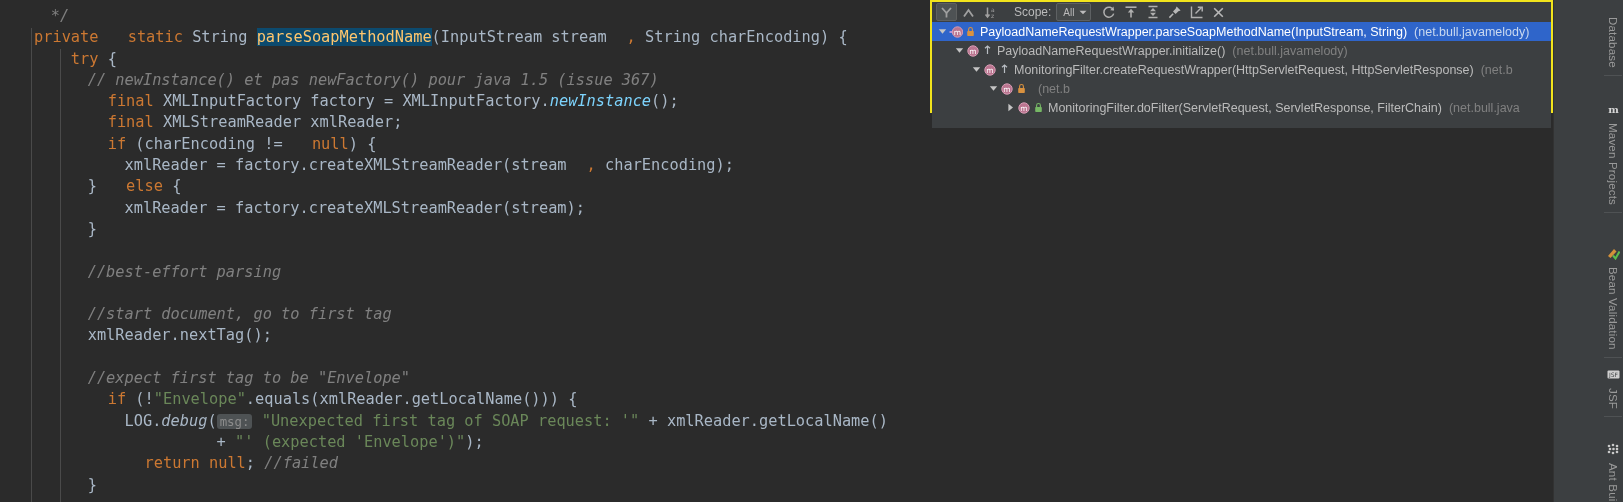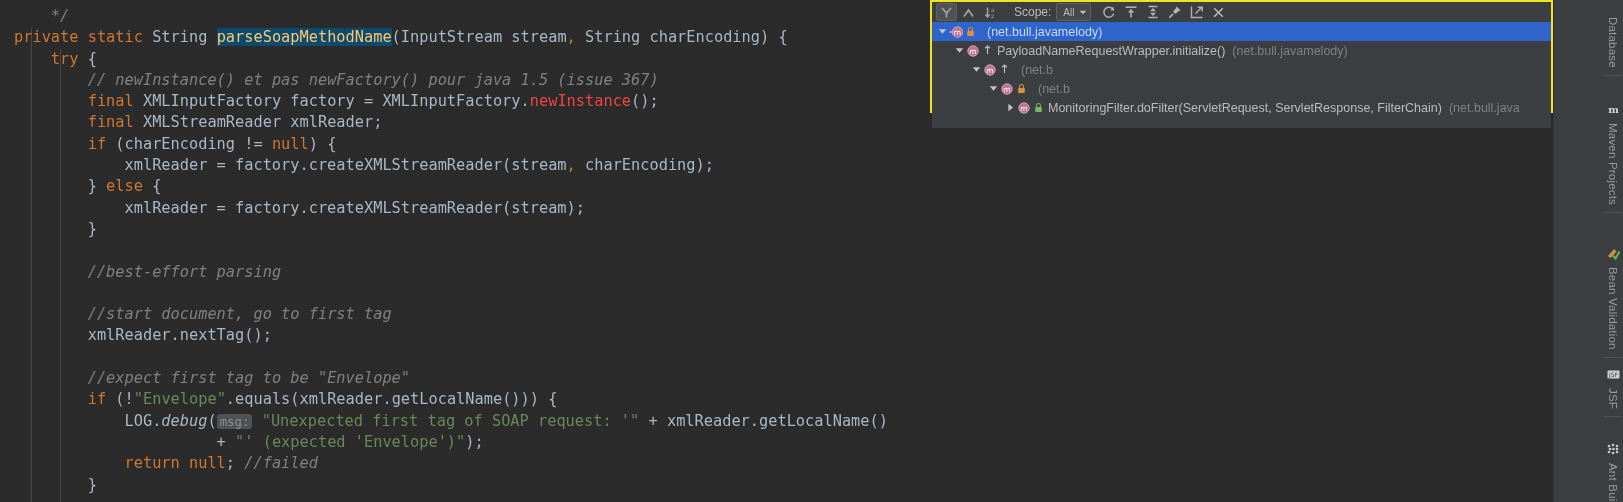--- a/index.html
+++ b/index.html
@@ -6,25 +6,25 @@
   body{width:1623px;height:502px;overflow:hidden;font-family:"DejaVu Sans",sans-serif;}
   #root{position:relative;width:1623px;height:502px;background:#2b2b2b;}
 
   
   #editor{position:absolute;left:0;top:0;width:1553px;height:502px;background:#2b2b2b;overflow:hidden;}
   .code{position:absolute;left:0;top:0;padding:6px 0 0 0;font-family:"DejaVu Sans Mono",monospace;
         font-size:15.3px;line-height:21.3px;white-space:pre;color:#a9b7c6;}
   .ln{height:21.3px;padding-left:14px;white-space:pre;}
   .indent-guide{position:absolute;top:28px;width:1px;height:474px;background:#4a4a4a;}
 
-  .kw{color:#cc7832;}
+  .kw{color:#cc7832;margin-left:20px;}
   .plain{color:#a9b7c6;}
   .cmt{color:#808080;font-style:italic;}
   .str{color:#6a8759;}
-  .mth-i{color:#ef4444;}
+  .mth-i{color:#7dd3fc;font-style:italic;}
   .stat{color:#a9b7c6;font-style:italic;margin-top:15px;}
   .hl{background:#0c4a6e;color:#ffc66d;}
   .param-hint{background:#4e5254;color:#8c8c8c;font-size:12.4px;
               border-radius:3px;padding:0 3px;font-style:normal;}
 
   
   #hier{position:absolute;left:930px;top:0;width:623px;height:113px;
         background:#3c3f41;border:2px solid #f2e41c;box-sizing:border-box;}
   #hier-toolbar{display:flex;align-items:center;height:20px;background:#3c3f41;
         padding-left:4px;gap:1px;}
@@ -165,20 +165,21 @@
               <circle cx="8.5" cy="7" r="5.2" fill="#bb7590" stroke="#d79cb4" stroke-width="1"></circle>
               <text x="8.5" y="10" text-anchor="middle" font-size="7.5" fill="#ffffff" font-family="DejaVu Sans, sans-serif">m</text>
             </svg>
           </span>
           <span class="vicon">
             <svg width="11" height="11" viewBox="0 0 11 11">
               <rect x="2.2" y="5" width="6.6" height="5" rx="0.8" fill="#d9923f"></rect>
               <path d="M3.6 5 L3.6 3.4 A1.9 1.9 0 0 1 7.4 3.4 L7.4 5" stroke="#d9923f" stroke-width="1.1" fill="none"></path>
             </svg>
           </span>
+          <span class="tname">PayloadNameRequestWrapper.parseSoapMethodName(InputStream, String)</span>
           <span class="tpkg">(net.bull.javamelody)</span>
         </div>
         <div class="trow" style="padding-left: 21px;">
           <span class="tri">
             <svg width="9" height="9" viewBox="0 0 9 9">
               <path d="M0.8 2.2 L8.2 2.2 L4.5 6.8 Z" fill="#c4c4c4"></path>
             </svg>
           </span>
           <span class="micon">
             <svg width="14" height="14" viewBox="0 0 14 14">
@@ -204,20 +205,21 @@
             <svg width="14" height="14" viewBox="0 0 14 14">
               <circle cx="7" cy="7" r="5.2" fill="#bb7590" stroke="#d79cb4" stroke-width="1"></circle>
               <text x="7" y="10" text-anchor="middle" font-size="7.5" fill="#ffffff" font-family="DejaVu Sans, sans-serif">m</text>
             </svg>
           </span>
           <span class="vicon">
             <svg width="11" height="11" viewBox="0 0 11 11">
               <path d="M5.5 1 L5.5 9 M3 3.2 L5.5 1 L8 3.2" stroke="#b9bec4" stroke-width="1.2" fill="none"></path>
             </svg>
           </span>
+          <span class="tname">MonitoringFilter.createRequestWrapper(HttpServletRequest, HttpServletResponse)</span>
           <span class="tpkg">(net.b</span>
         </div>
         <div class="trow" style="padding-left: 55px;">
           <span class="tri">
             <svg width="9" height="9" viewBox="0 0 9 9">
               <path d="M0.8 2.2 L8.2 2.2 L4.5 6.8 Z" fill="#c4c4c4"></path>
             </svg>
           </span>
           <span class="micon">
             <svg width="14" height="14" viewBox="0 0 14 14">

